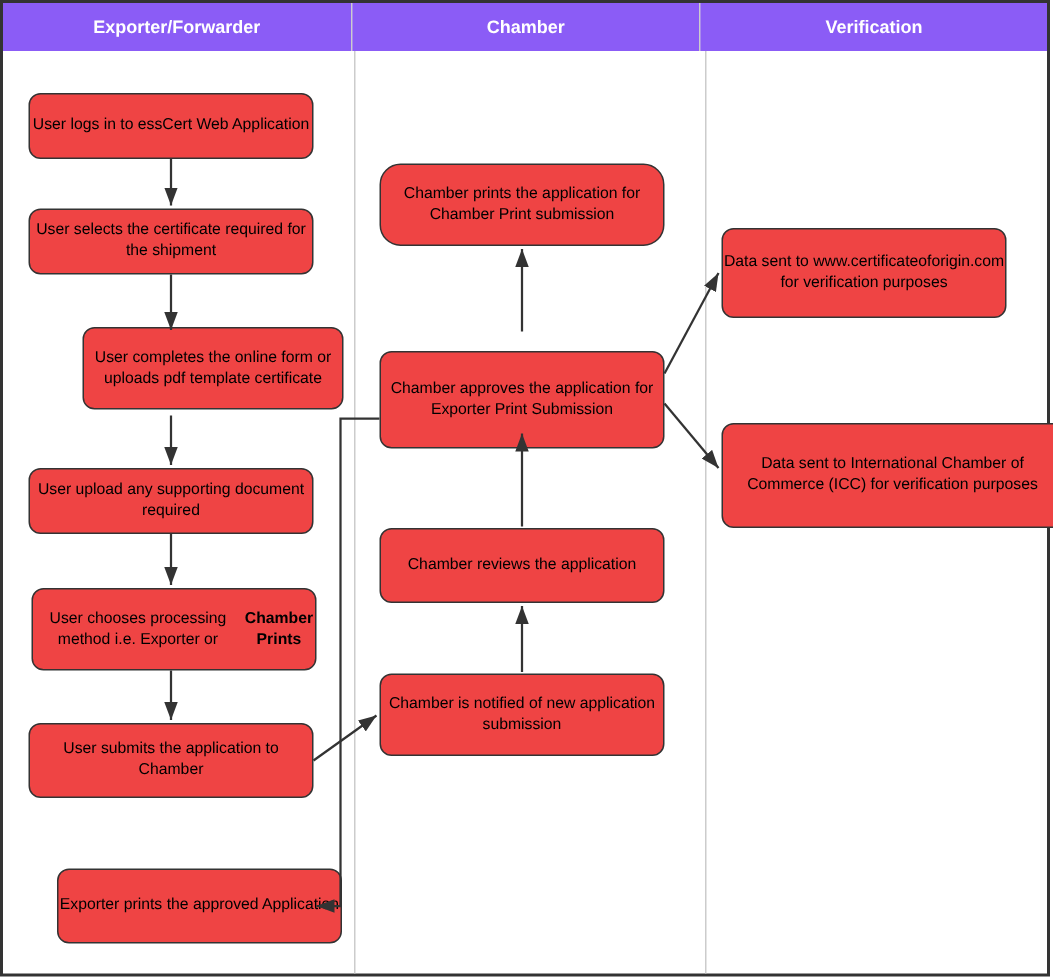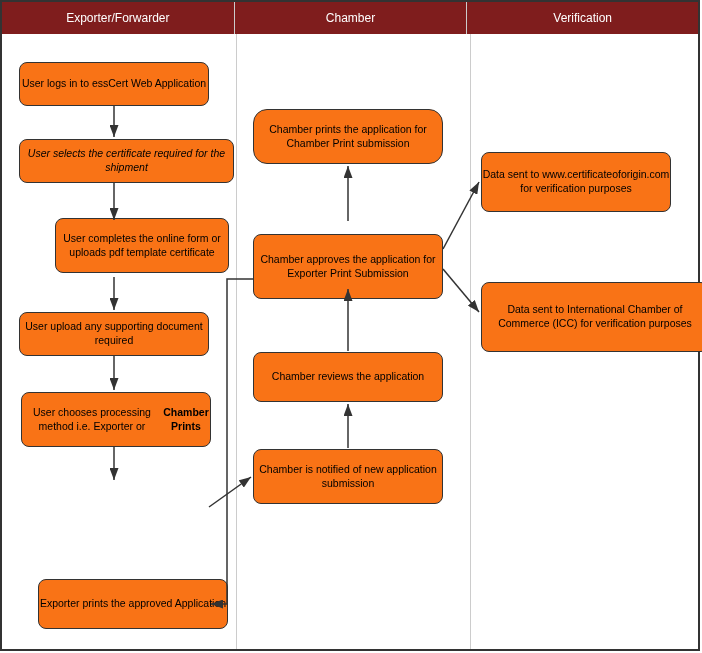--- a/index.html
+++ b/index.html
@@ -20,45 +20,45 @@
     }
     .header-row {
       display: flex;
       width: 100%;
       height: 32px;
     }
     .header-col {
       display: flex;
       align-items: center;
       justify-content: center;
-      font-weight: normal;
+      font-weight: bold;
       font-size: 12px;
       color: #fff;
-      background: #7f1d1d;
+      background: #8b5cf6;
       border-right: 1px solid #ccc;
       text-align: center;
     }
     .header-col:last-child { border-right: none; }
     .col-exporter { width: 234px; }
     .col-chamber { width: 234px; }
     .col-verification { width: 232px; }
 
     .content-area {
       display: flex;
       width: 100%;
       height: calc(100% - 32px);
       position: relative;
     }
 
     
     .flow-box {
       position: absolute;
       border: 1px solid #333;
       border-radius: 8px;
-      background: #f97316;
+      background: #ef4444;
       text-align: center;
       display: flex;
       align-items: center;
       justify-content: center;
       padding: 4px 0;
       line-height: 1.3;
       font-size: 10.5px;
     }
 
     
@@ -89,28 +89,29 @@
     <div class="header-col col-verification">Verification</div>
   </div>
 
   <div class="content-area">
 
     <div class="section-divider" style="left:234px;"></div>
     <div class="section-divider" style="left:468px;"></div>
 
     <div class="flow-box" style="left:17px; top:28px; width:190px; height:44px;">User logs in to essCert Web Application</div>
 
-    <div class="flow-box" style="left:17px; top:105px; width:215px; height:44px;font-style:italic;">User selects the certificate required for the shipment</div>
+    <div class="flow-box" style="left:17px; top:105px; width:190px; height:44px;">User selects the certificate required for the shipment</div>
 
     <div class="flow-box" style="left:17px; top:184px; width:174px; height:55px;margin-left:36px;">User completes the online form or uploads pdf template certificate</div>
 
     <div class="flow-box" style="left:17px; top:278px; width:190px; height:44px;">User upload any supporting document required</div>
 
     <div class="flow-box" style="left:19px; top:358px; width:190px; height:55px;">User chooses processing method i.e. Exporter or <strong>Chamber Prints</strong></div>
 
+    <div class="flow-box" style="left:17px; top:448px; width:190px; height:50px;">User submits the application to Chamber</div>
 
     <div class="flow-box" style="left:17px; top:545px; width:190px; height:50px;margin-left:19px;">Exporter prints the approved Application</div>
 
     <div class="flow-box" style="left:251px; top:75px; width:190px; height:55px;border-radius:14px;">Chamber prints the application for Chamber Print submission</div>
 
     <div class="flow-box" style="left:251px; top:188px; width:190px; height:65px;margin-top:12px;">Chamber approves the application for Exporter Print Submission</div>
 
     <div class="flow-box" style="left:251px; top:318px; width:190px; height:50px;">Chamber reviews the application</div>
 
     <div class="flow-box" style="left:251px; top:415px; width:190px; height:55px;">Chamber is notified of new application submission</div>

